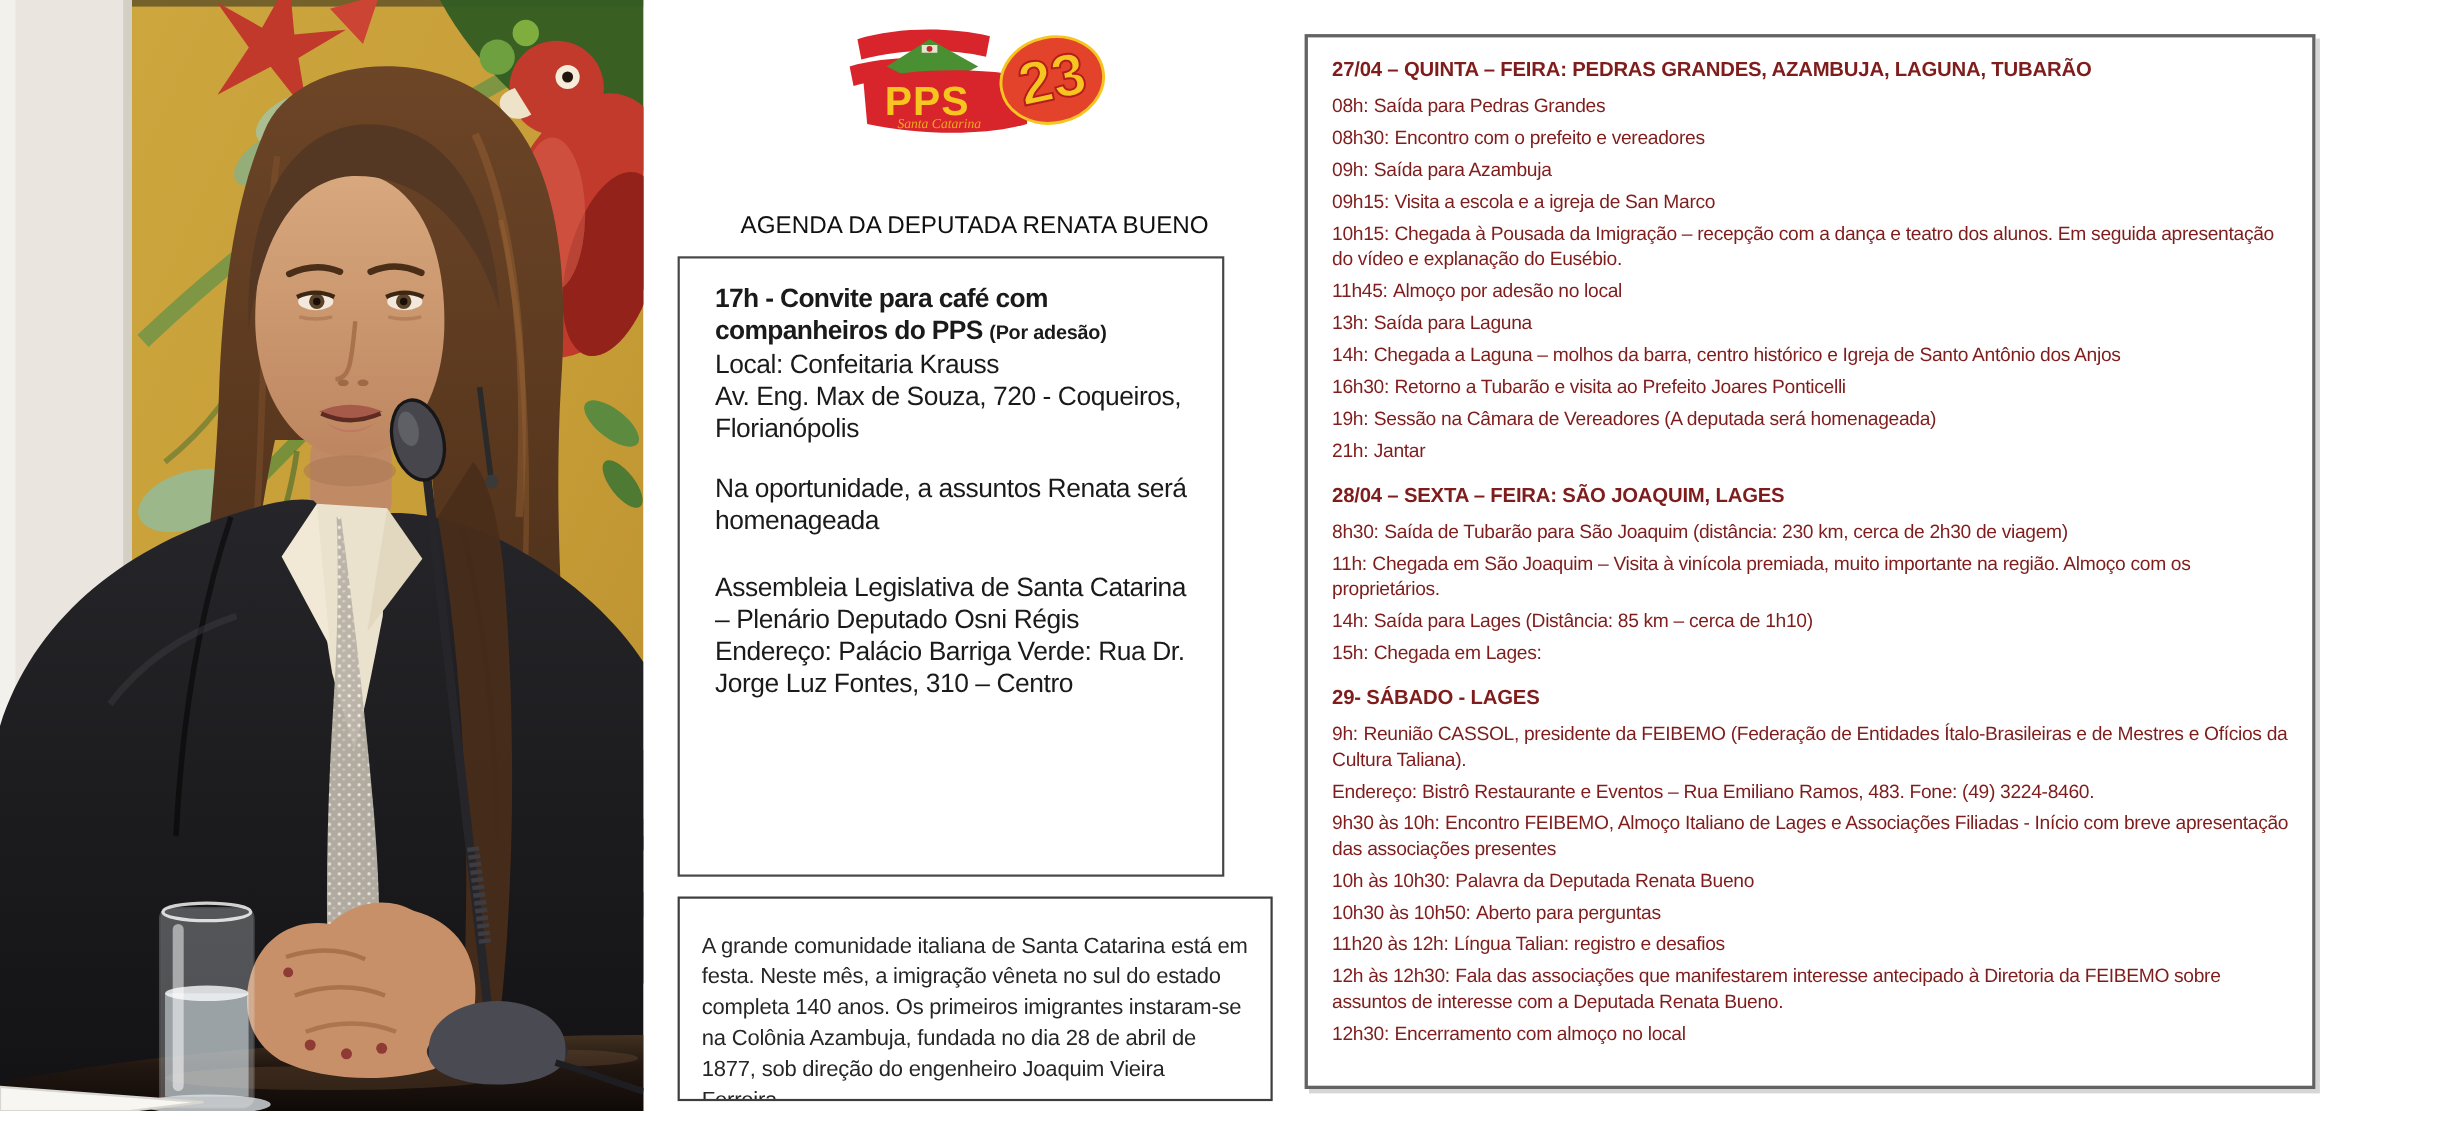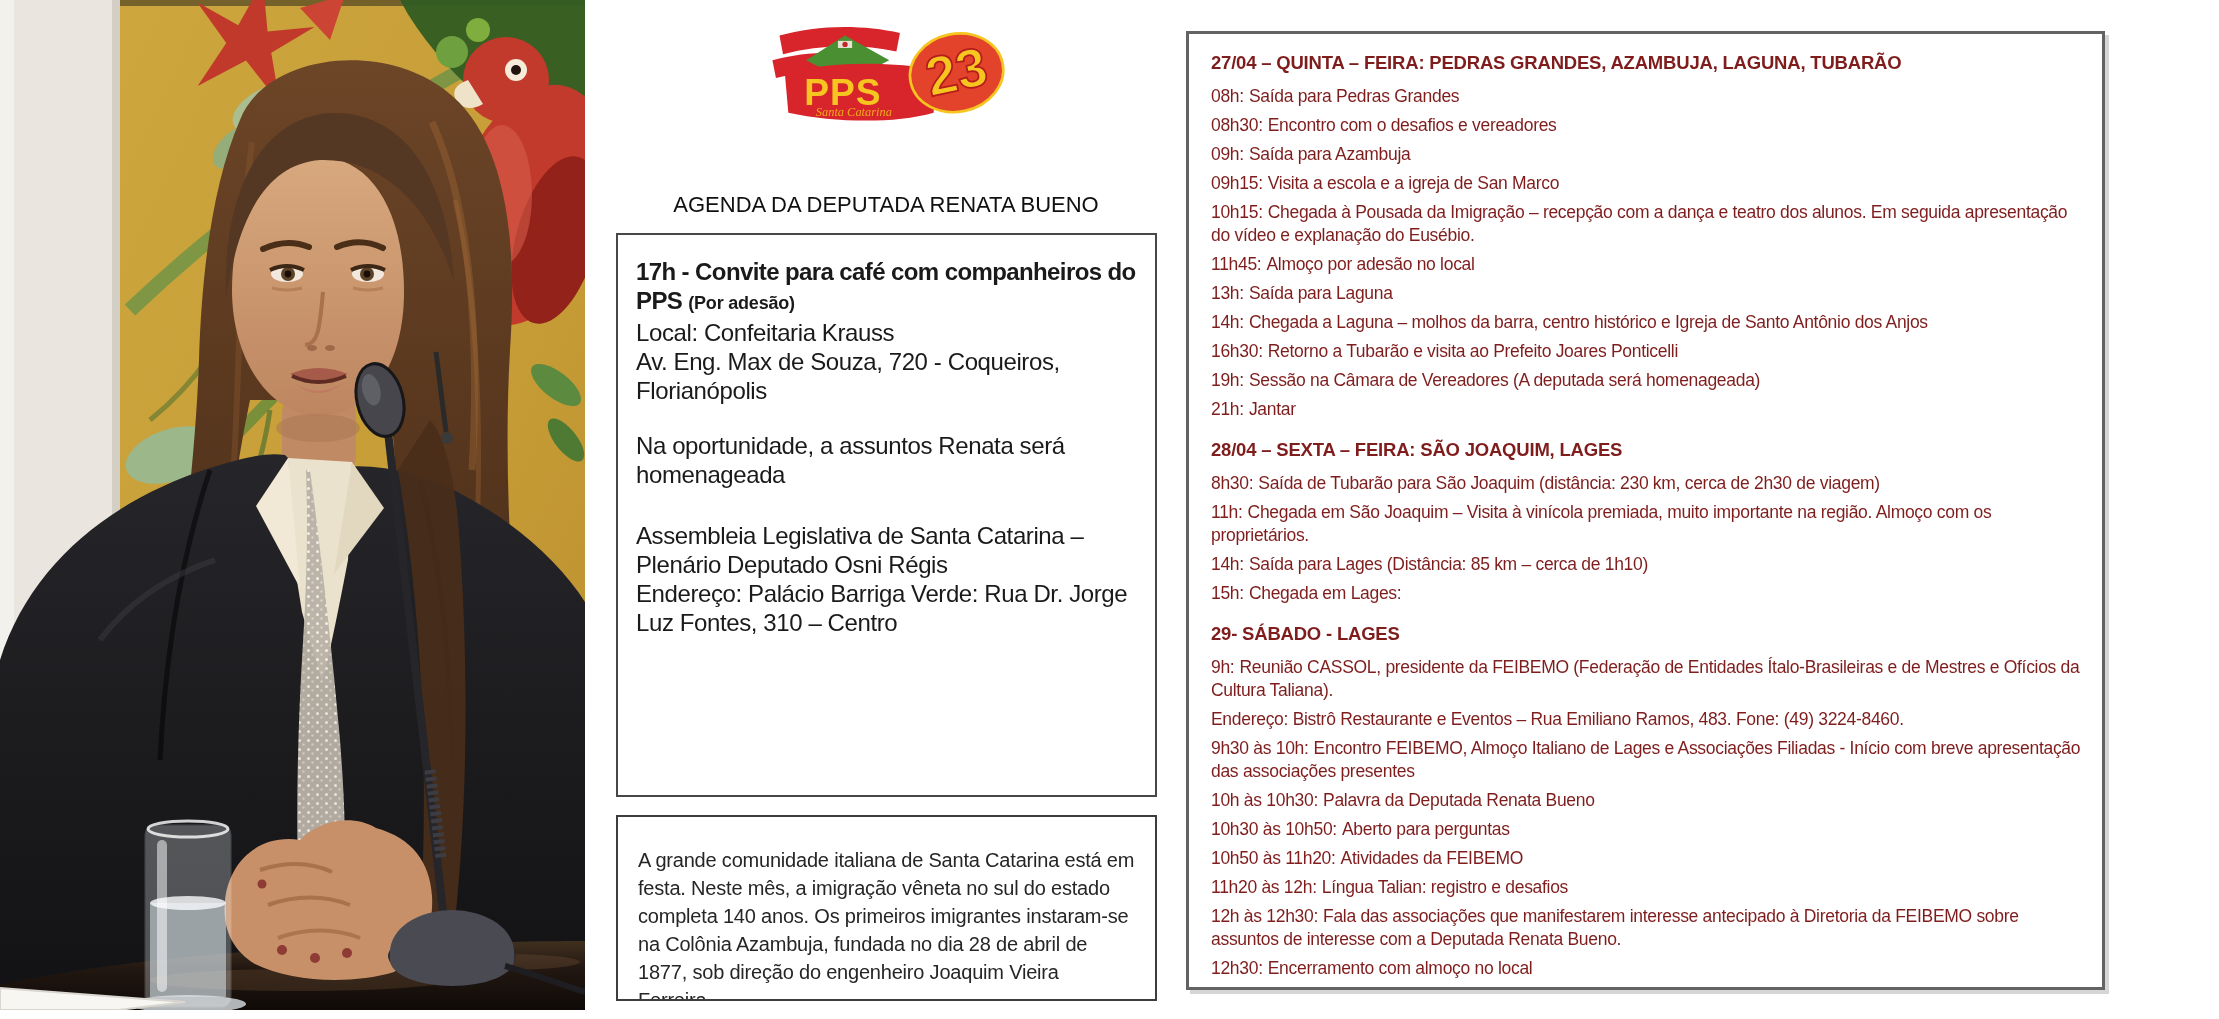--- a/index.html
+++ b/index.html
@@ -9,22 +9,22 @@
   }
   .photo-wrap{position:absolute;left:0;top:0;width:585px;height:1010px;}
   .photo-wrap svg{display:block;width:100%;height:100%;}
   .logo-wrap{position:absolute;left:760px;top:16px;width:248px;height:110px;}
   .logo-wrap svg{display:block;width:100%;height:100%;overflow:visible;}
   .page-title{
     position:absolute;left:606px;top:192px;width:560px;text-align:center;
     font-weight:normal;font-size:22px;letter-spacing:0px;color:#101010;white-space:nowrap;
   }
   .events-box{
-    position:absolute;left:616px;top:233px;width:541px;height:564px;
-    border:2px solid #474747;box-sizing:border-box;padding:22px 16px 10px 18px;
+    position:absolute;left:616px;top:233px;width:497px;height:564px;
+    border:2px solid #474747;box-sizing:border-box;padding:22px 16px 10px 32px;
     font-size:24px;line-height:29px;color:#1a1a1a;overflow:hidden;
   }
   .event{margin:0 0 26px 0;}
   .event:last-child{margin-top:32px;}
   .event-heading{font-weight:bold;letter-spacing:-0.6px;}
   .event-heading:empty{display:none;}
   .event-suffix{font-weight:bold;font-size:18px;letter-spacing:-0.2px;margin-left:6px;}
   .event-suffix:empty{display:none;}
   .event-line{margin:0;letter-spacing:-0.4px;}
   .info-box{
@@ -259,21 +259,21 @@
   </div>
 
 <div class="info-box">
   <span>A grande comunidade italiana de Santa Catarina está em festa. Neste mês, a imigração vêneta no sul do estado completa 140 anos. Os primeiros imigrantes instaram-se na Colônia Azambuja, fundada no dia 28 de abril de 1877, sob direção do engenheiro Joaquim Vieira Ferreira.</span>
 </div>
 
 <div class="schedule-box" id="schedule-box">
     <div class="sched-day">
       <p class="day-header">27/04 – QUINTA – FEIRA: PEDRAS GRANDES, AZAMBUJA, LAGUNA, TUBARÃO</p>
       <p class="sched-item"><b class="item-time">08h:</b><span class="item-text">Saída para Pedras Grandes</span></p>
-      <p class="sched-item"><b class="item-time">08h30:</b><span class="item-text">Encontro com o desafios e vereadores</span></p>
+      <p class="sched-item"><b class="item-time">08h30:</b><span class="item-text">Encontro com o prefeito e vereadores</span></p>
       <p class="sched-item"><b class="item-time">09h:</b><span class="item-text">Saída para Azambuja</span></p>
       <p class="sched-item"><b class="item-time">09h15:</b><span class="item-text">Visita a escola e a igreja de San Marco</span></p>
       <p class="sched-item"><b class="item-time">10h15:</b><span class="item-text">Chegada à Pousada da Imigração – recepção com a dança e teatro dos alunos. Em seguida apresentação do vídeo e explanação do Eusébio.</span></p>
       <p class="sched-item"><b class="item-time">11h45:</b><span class="item-text">Almoço por adesão no local</span></p>
       <p class="sched-item"><b class="item-time">13h:</b><span class="item-text">Saída para Laguna</span></p>
       <p class="sched-item"><b class="item-time">14h:</b><span class="item-text">Chegada a Laguna – molhos da barra, centro histórico e Igreja de Santo Antônio dos Anjos</span></p>
       <p class="sched-item"><b class="item-time">16h30:</b><span class="item-text">Retorno a Tubarão e visita ao Prefeito Joares Ponticelli</span></p>
       <p class="sched-item"><b class="item-time">19h:</b><span class="item-text">Sessão na Câmara de Vereadores (A deputada será homenageada)</span></p>
       <p class="sched-item"><b class="item-time">21h:</b><span class="item-text">Jantar</span></p>
     </div>
@@ -284,18 +284,17 @@
       <p class="sched-item"><b class="item-time">14h:</b><span class="item-text">Saída para Lages (Distância: 85 km – cerca de 1h10)</span></p>
       <p class="sched-item"><b class="item-time">15h:</b><span class="item-text">Chegada em Lages:</span></p>
     </div>
     <div class="sched-day">
       <p class="day-header">29- SÁBADO - LAGES</p>
       <p class="sched-item"><b class="item-time">9h:</b><span class="item-text">Reunião CASSOL, presidente da FEIBEMO (Federação de Entidades Ítalo-Brasileiras e de Mestres e Ofícios da Cultura Taliana).</span></p>
       <p class="sched-item"><span class="item-text">Endereço: Bistrô Restaurante e Eventos – Rua Emiliano Ramos, 483. Fone: (49) 3224-8460.</span></p>
       <p class="sched-item"><b class="item-time">9h30 às 10h:</b><span class="item-text">Encontro FEIBEMO, Almoço Italiano de Lages e Associações Filiadas - Início com breve apresentação das associações presentes</span></p>
       <p class="sched-item"><b class="item-time">10h às 10h30:</b><span class="item-text">Palavra da Deputada Renata Bueno</span></p>
       <p class="sched-item"><b class="item-time">10h30 às 10h50:</b><span class="item-text">Aberto para perguntas</span></p>
-      <p class="sched-item"><b class="item-time">10h50 às 11h20:</b><span class="item-text">Atividades da FEIBEMO</span></p>
       <p class="sched-item"><b class="item-time">11h20 às 12h:</b><span class="item-text">Língua Talian: registro e desafios</span></p>
       <p class="sched-item"><b class="item-time">12h às 12h30:</b><span class="item-text">Fala das associações que manifestarem interesse antecipado à Diretoria da FEIBEMO sobre assuntos de interesse com a Deputada Renata Bueno.</span></p>
       <p class="sched-item"><b class="item-time">12h30:</b><span class="item-text">Encerramento com almoço no local</span></p>
     </div>
   </div>
 
 </body></html>

